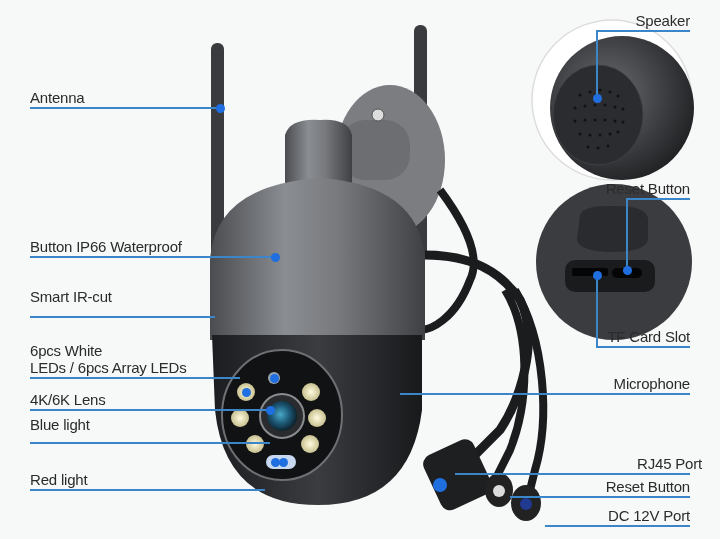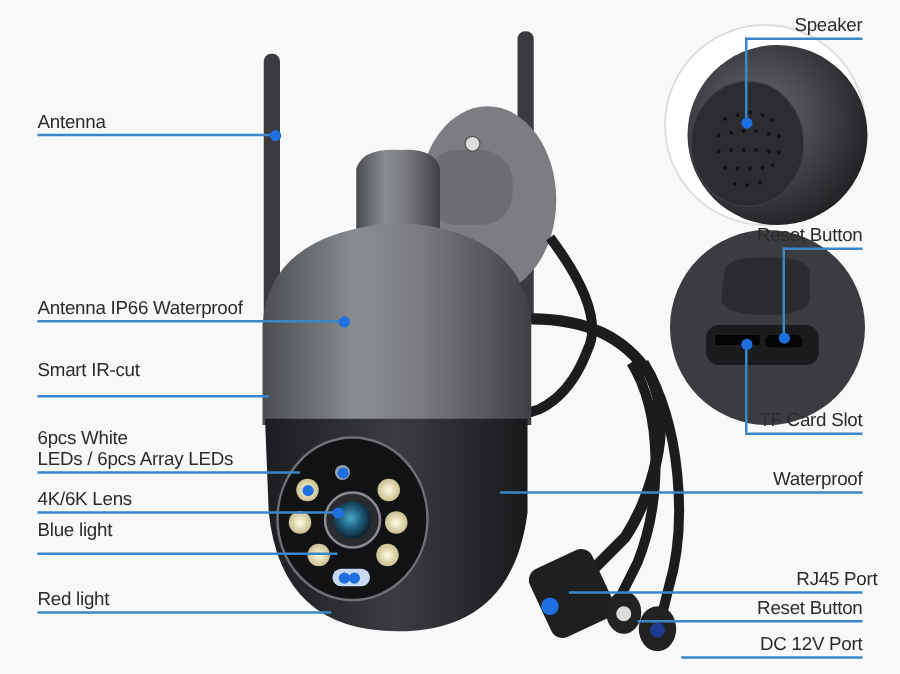--- a/index.html
+++ b/index.html
@@ -119,21 +119,21 @@
   <path d="M580 215 Q584 205 612 206 Q645 205 648 218 L648 240 Q645 252 612 252 Q580 252 577 240 Z" fill="#2a2b2e"></path>
   <rect x="565" y="260" width="90" height="32" rx="10" fill="#1a1b1d"></rect>
   <rect x="572" y="268" width="36" height="8" rx="2" fill="#050505"></rect>
   <rect x="612" y="268" width="30" height="10" rx="5" fill="#050505"></rect>
 </svg>
 
 <div class="lbl" style="left:30px;top:89px">Antenna</div>
 <div class="line" style="left:30px;top:107px;width:190px"></div>
 <div class="dot" style="left:220px;top:108px"></div>
 
-<div class="lbl" style="left:30px;top:238px">Antenna IP66 Waterproof</div>
+<div class="lbl" style="left:30px;top:238px">Button IP66 Waterproof</div>
 <div class="line" style="left:30px;top:256px;width:245px"></div>
 <div class="dot" style="left:275px;top:257px"></div>
 
 <div class="lbl" style="left:30px;top:288px">Smart IR-cut</div>
 <div class="line" style="left:30px;top:316px;width:185px"></div>
 <div class="dot" style="left:274px;top:378px"></div>
 
 <div class="lbl" style="left:30px;top:342px">6pcs White</div>
 <div class="lbl" style="left:30px;top:359px">LEDs / 6pcs Array LEDs</div>
 <div class="line" style="left:30px;top:377px;width:210px"></div>
@@ -159,21 +159,21 @@
 <div class="lbl r" style="right:30px;top:180px">Reset Button</div>
 <div class="line" style="left:626px;top:198px;width:64px"></div>
 <div class="vline" style="left:626px;top:198px;height:72px"></div>
 <div class="dot" style="left:627px;top:270px"></div>
 
 <div class="lbl r" style="right:30px;top:328px">TF Card Slot</div>
 <div class="line" style="left:596px;top:346px;width:94px"></div>
 <div class="vline" style="left:596px;top:275px;height:71px"></div>
 <div class="dot" style="left:597px;top:275px"></div>
 
-<div class="lbl r" style="right:30px;top:375px">Waterproof</div>
+<div class="lbl r" style="right:30px;top:375px">Microphone</div>
 <div class="line" style="left:400px;top:393px;width:290px"></div>
 
 <div class="lbl r" style="right:18px;top:455px">RJ45 Port</div>
 <div class="line" style="left:455px;top:473px;width:235px"></div>
 
 <div class="lbl r" style="right:30px;top:478px">Reset Button</div>
 <div class="line" style="left:510px;top:496px;width:180px"></div>
 
 <div class="lbl r" style="right:30px;top:507px">DC 12V Port</div>
 <div class="line" style="left:545px;top:525px;width:145px"></div>

